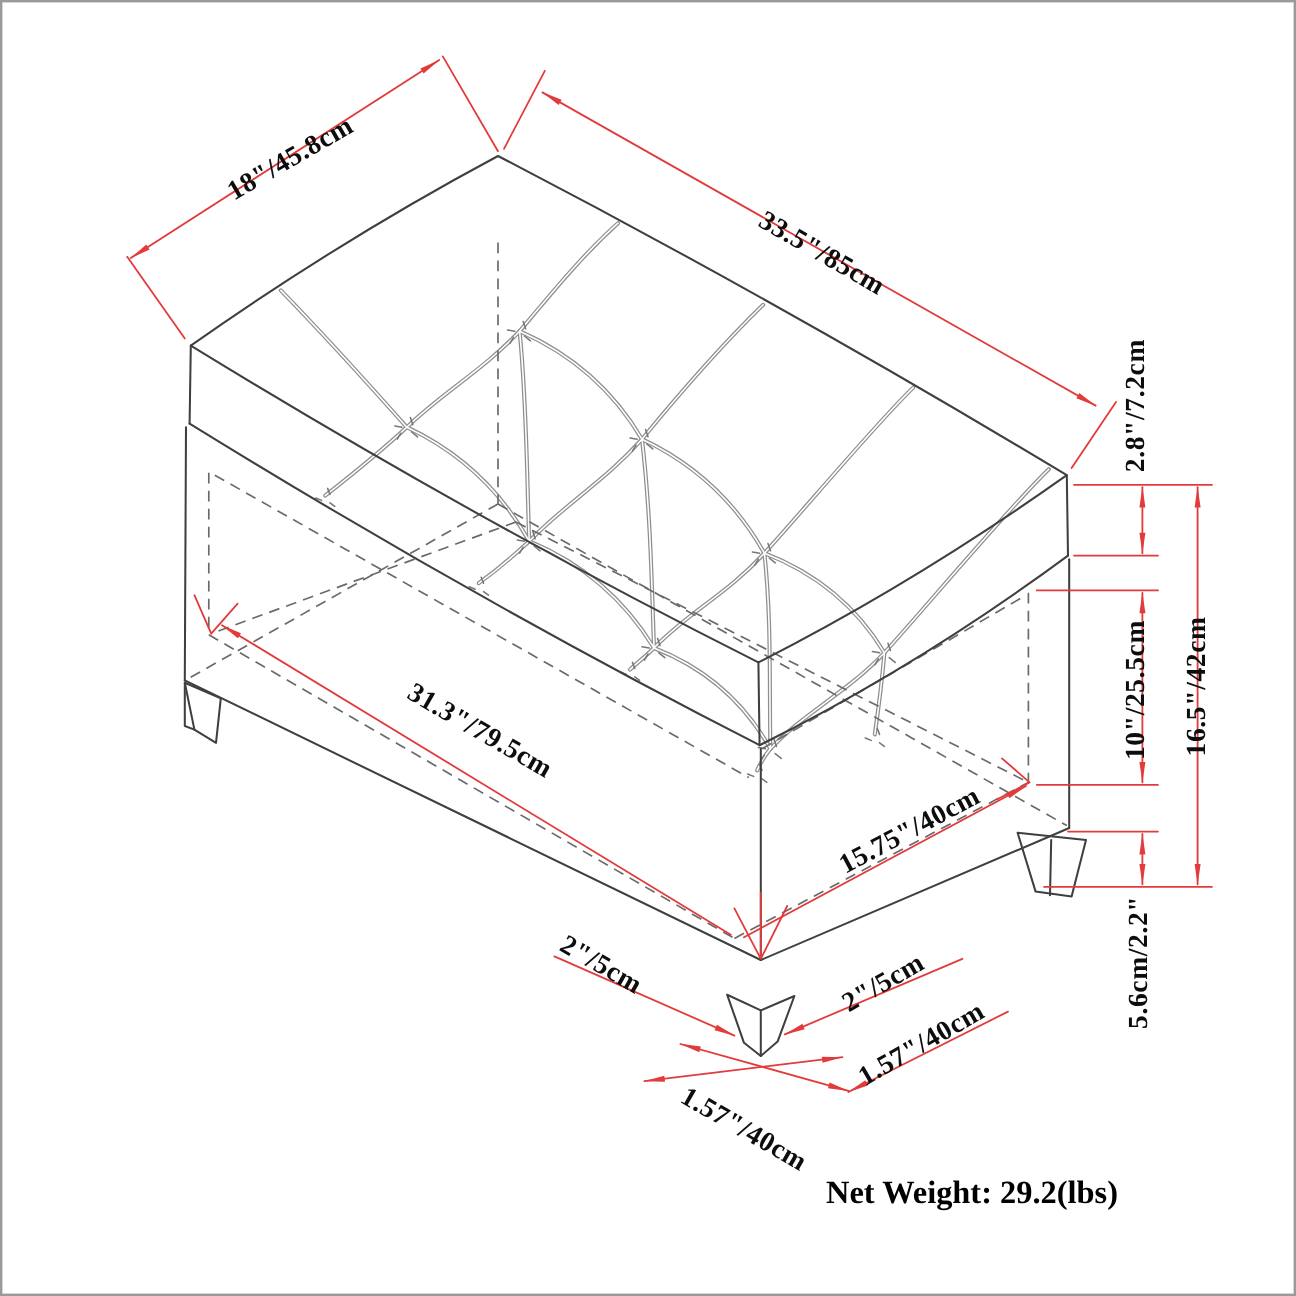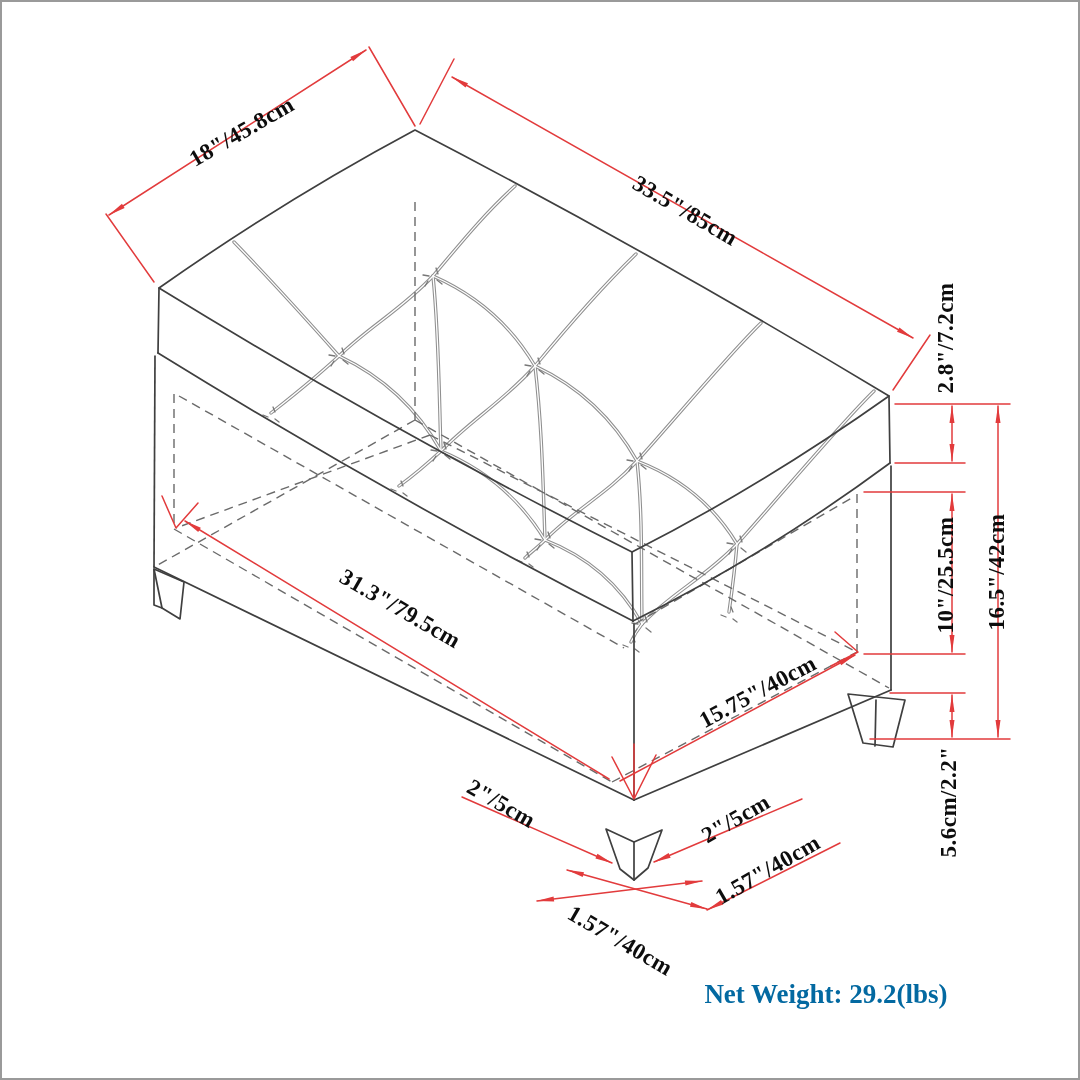--- a/index.html
+++ b/index.html
@@ -9,21 +9,21 @@
   svg{position:absolute;left:0;top:0;}
   .dim-label{position:absolute;transform:translate(-50%,-50%);
      font-weight:bold;font-size:23px;color:#0d0d0d;white-space:nowrap;
      letter-spacing:0.5px;}
   .r30 {transform:translate(-50%,-50%) rotate(30deg);}
   .rm30{transform:translate(-50%,-50%) rotate(-30deg);}
   .rm28{transform:translate(-50%,-50%) rotate(-28deg);}
   .rm33{transform:translate(-50%,-50%) rotate(-30deg);}
   .rm90{transform:translate(-50%,-50%) rotate(-90deg);}
   .net-weight{position:absolute;transform:translate(-50%,-50%);
-     font-weight:bold;font-size:27px;color:#0369a1;white-space:nowrap;margin-left:16px;}
+     font-weight:bold;font-size:27px;color:#000000;white-space:nowrap;}
 </style>
 </head>
 <body>
 
 <div class="frame">
 
 <svg width="1080" height="1080" viewBox="0 0 1080 1080">
   <defs>
     <marker id="arr" viewBox="0 0 18 6" markerWidth="18" markerHeight="6" markerUnits="userSpaceOnUse" refX="17.5" refY="3" orient="auto-start-reverse">
       <path d="M0.5,0.5 L18,3 L0.5,5.5 Z" fill="#e23b3c"></path>

